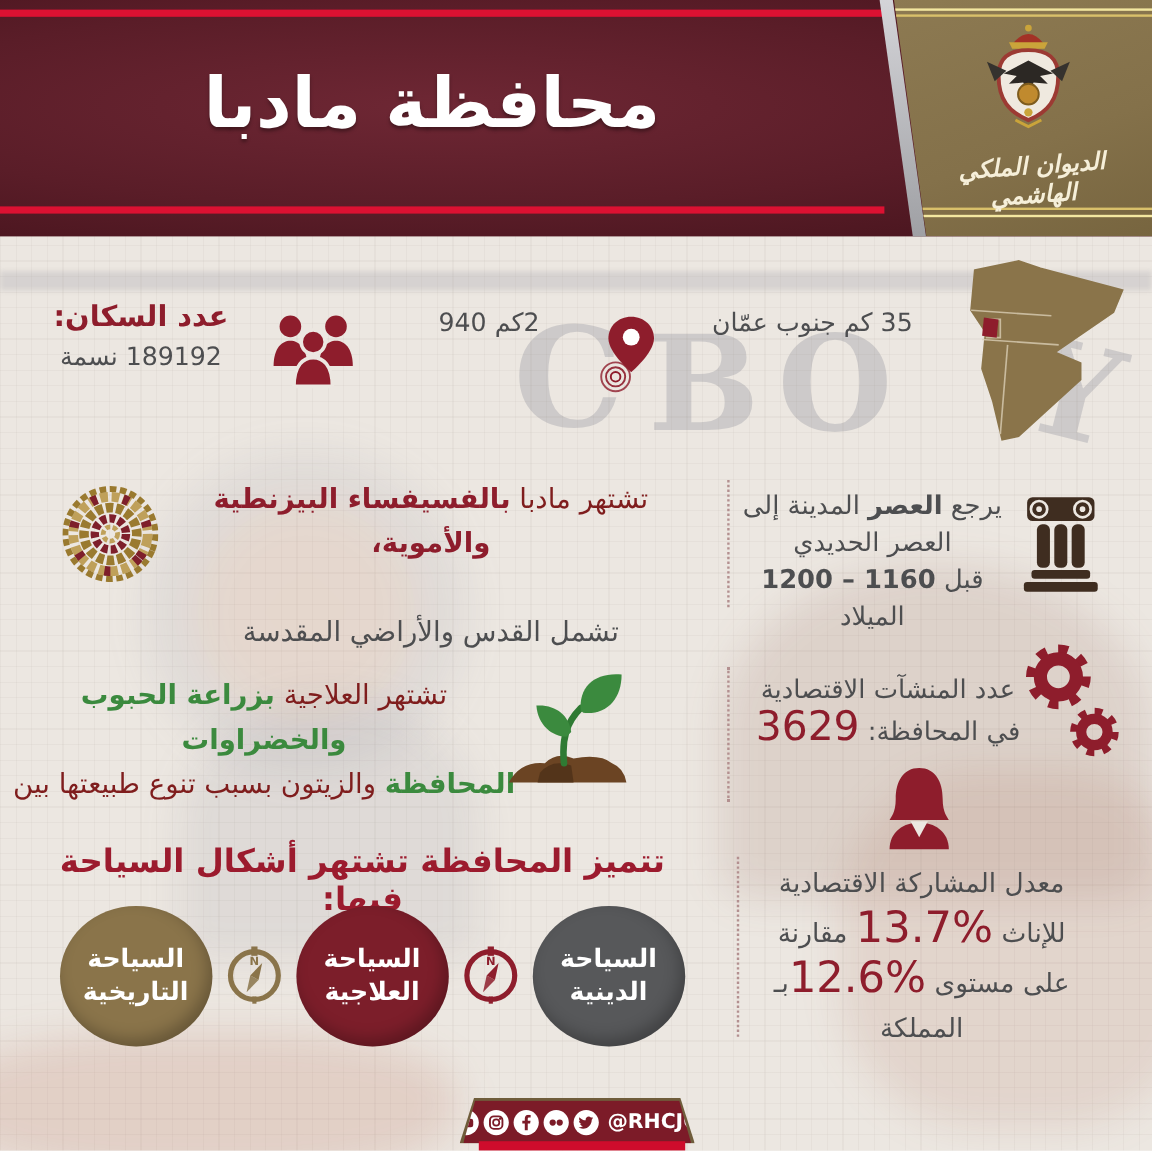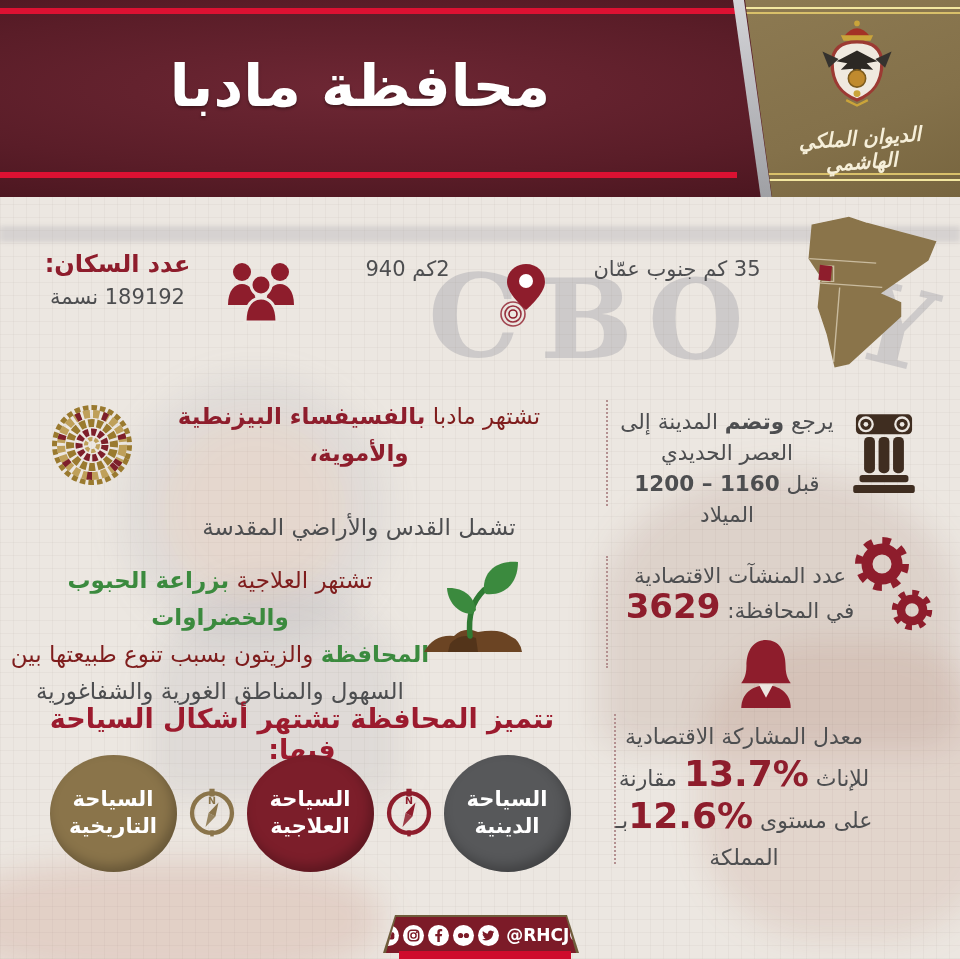--- a/index.html
+++ b/index.html
@@ -40,21 +40,21 @@
   .gray-t{color:#7f1d1d;}
   .stat-label{color:#8e1d2c;font-size:24px;font-weight:bold;}
   .stat-value{color:#4d4e50;font-size:21px;margin-top:7px;}
   .stat-block{position:absolute;text-align:center;}
   .ltr-row{direction:ltr;unicode-bidi:isolate;}
   .rtl{direction:rtl;unicode-bidi:isolate;}
 
   .para{position:absolute;text-align:center;font-size:23px;line-height:37px;color:#4d4e50;}
   .para .hl{font-weight:bold;}
   .side-block{position:absolute;text-align:center;color:#4d4e50;font-size:21.5px;line-height:31px;}
-  .big-num{color:#8e1d2c;font-weight:bold;}
+  .big-num{color:#8e1d2c;font-weight:normal;}
   .dotted-sep{position:absolute;width:0;border-left:2px dotted #b39090;}
 
   
   .tourism-heading{position:absolute;left:12px;top:703px;width:580px;margin:0;text-align:center;
     color:#9c1b2e;font-size:27px;font-weight:bold;}
   .tourism-row{position:absolute;left:30px;top:748px;width:560px;height:130px;
     display:flex;flex-direction:row-reverse;align-items:center;justify-content:center;gap:9px;}
   .t-circle{width:127px;height:117px;border-radius:50%;display:flex;flex-direction:column;
     align-items:center;justify-content:center;color:#fff;font-size:21px;font-weight:bold;
     line-height:27px;text-align:center;box-shadow:inset -4px -6px 12px rgba(0,0,0,.25);}
@@ -185,29 +185,28 @@
       <rect x="45" y="32" width="12" height="40" rx="5"></rect>
       <rect x="8" y="74" width="54" height="8" rx="3"></rect>
       <rect x="1" y="85" width="68" height="9" rx="3"></rect>
     </g>
     <circle cx="15" cy="18" r="7.5" fill="#3f2d20" stroke="#ece7e1" stroke-width="2.5"></circle>
     <circle cx="55" cy="18" r="7.5" fill="#3f2d20" stroke="#ece7e1" stroke-width="2.5"></circle>
     <circle cx="15" cy="18" r="2.6" fill="#ece7e1"></circle>
     <circle cx="55" cy="18" r="2.6" fill="#ece7e1"></circle>
   </svg>
   <div class="side-block rtl" style="left:610px;top:406px;width:234px;">
-    <span><span>يرجع </span><b>وتضم</b><span> المدينة إلى</span></span><br>
+    <span><span>يرجع </span><b>العصر</b><span> المدينة إلى</span></span><br>
     <span>العصر الحديدي</span><br>
     <span class="ltr-row"><b>1200 – 1160</b> <span class="rtl">قبل الميلاد</span></span>
   </div>
 
   <div class="para rtl" style="left:10px;top:562px;width:420px;">
     <span class="gray-t">تشتهر العلاجية </span><span class="green">بزراعة الحبوب والخضراوات</span><br>
     <span class="green">المحافظة</span><span class="gray-t"> والزيتون بسبب تنوع طبيعتها بين</span><br>
-    <span>السهول والمناطق الغورية والشفاغورية</span>
   </div>
   <svg style="position:absolute;left:420px;top:552px;" width="104" height="104" viewBox="0 0 104 104">
     <path d="M4 100 Q14 82 34 84 Q44 74 58 80 Q80 76 90 84 Q100 88 102 100 Z" fill="#6b4423"></path>
     <path d="M30 92 Q40 80 56 86 L58 100 L28 100 Z" fill="#53341a"></path>
     <path d="M50 84 C48 64 52 50 64 38" stroke="#2f7a33" stroke-width="5.5" fill="none" stroke-linecap="round"></path>
     <path d="M64 40 C62 20 76 8 98 10 C98 30 86 44 66 42 Z" fill="#3b8a3e"></path>
     <path d="M52 62 C40 62 28 52 27 36 C43 35 54 44 56 58 Z" fill="#3b8a3e"></path>
   </svg>
 
   <div class="dotted-sep" style="left:606px;top:556px;height:112px;"></div>
@@ -262,21 +261,21 @@
     </div>
   </div>
 
   <div class="dotted-sep" style="left:614px;top:714px;height:150px;"></div>
 
   <svg style="position:absolute;left:733px;top:638px;" width="66" height="70" viewBox="0 0 64 68">
     <path d="M32 2 C19 2 13 13 13 27 C13 38 9 42 8 44 L56 44 C55 42 51 38 51 27 C51 13 45 2 32 2 Z" fill="#8e1d2c"></path>
     <path d="M8 68 C8 53 20 46 32 46 C44 46 56 53 56 68 Z" fill="#8e1d2c"></path>
     <polygon points="25,45 39,45 32,58" fill="#ece7e1"></polygon>
   </svg>
-  <div class="side-block rtl" style="left:572px;top:718px;width:344px;line-height:37px;font-size:22px;">
+  <div class="side-block rtl" style="left:596px;top:718px;width:344px;line-height:37px;font-size:22px;">
     <span>معدل المشاركة الاقتصادية</span><br>
     <span><span>للإناث </span><span class="big-num ltr-row" style="font-size:36px;text-align:center;">13.7%</span><span> مقارنة</span></span><br>
     <span class="ltr-row"><bdi>بـ</bdi><span class="big-num ltr-row" style="font-size:36px;">12.6%</span> <bdi class="rtl">على مستوى</bdi></span><br>
     <span>المملكة</span>
   </div>
 
   <div class="footer-trap">
     <div class="footer-trap-inner">
       <span class="soc">
         <svg width="13" height="13" viewBox="0 0 20 20">

